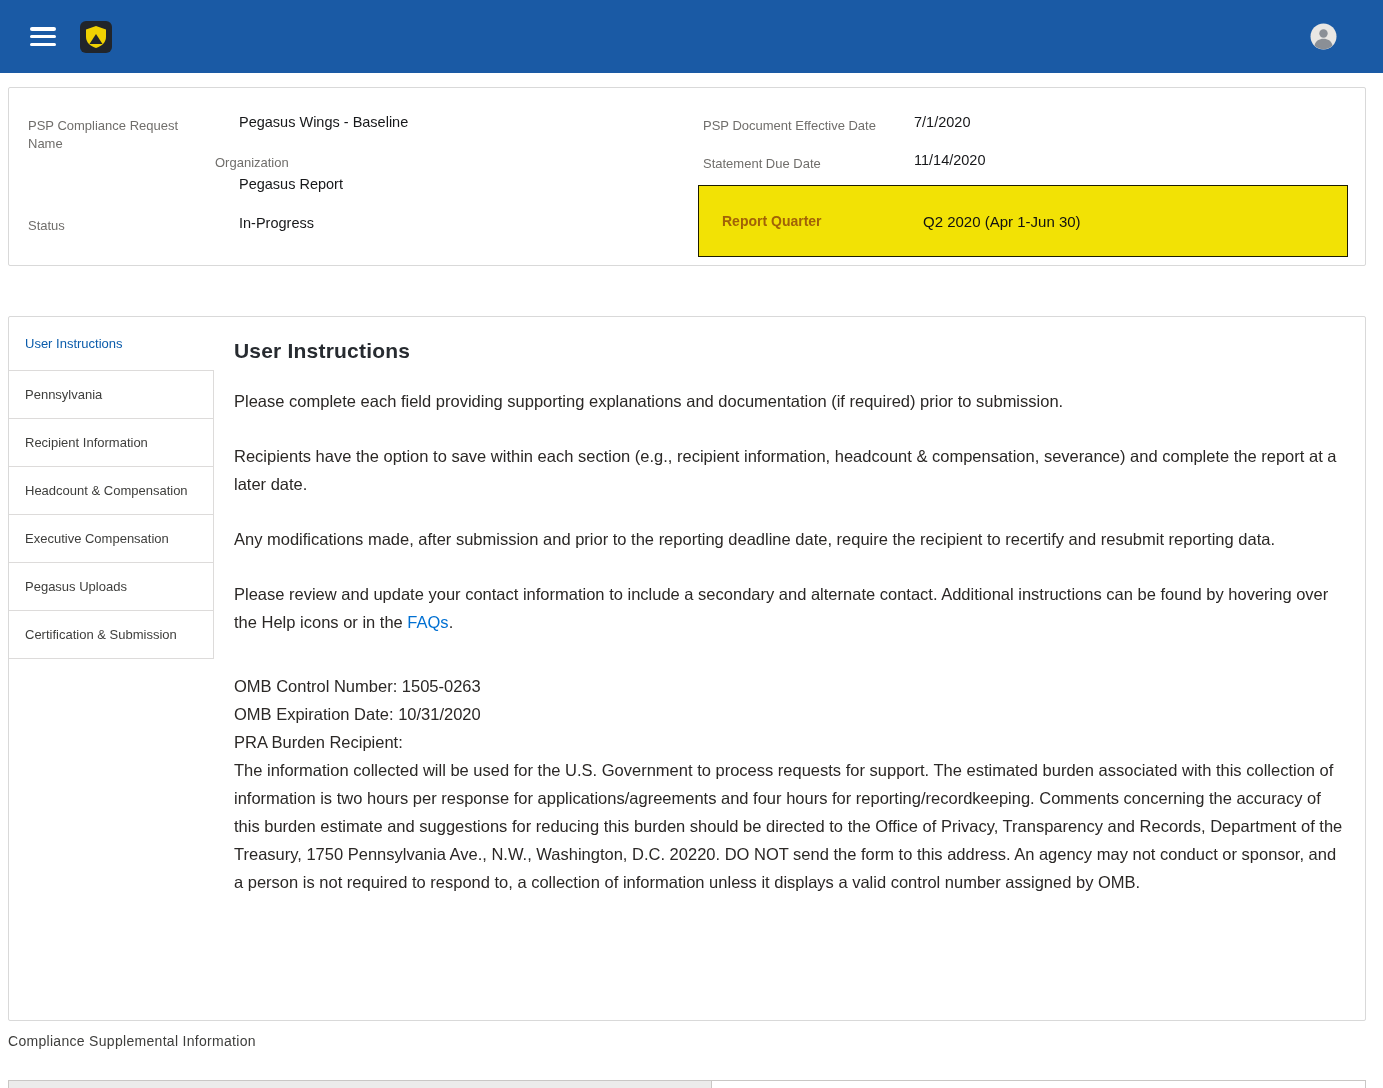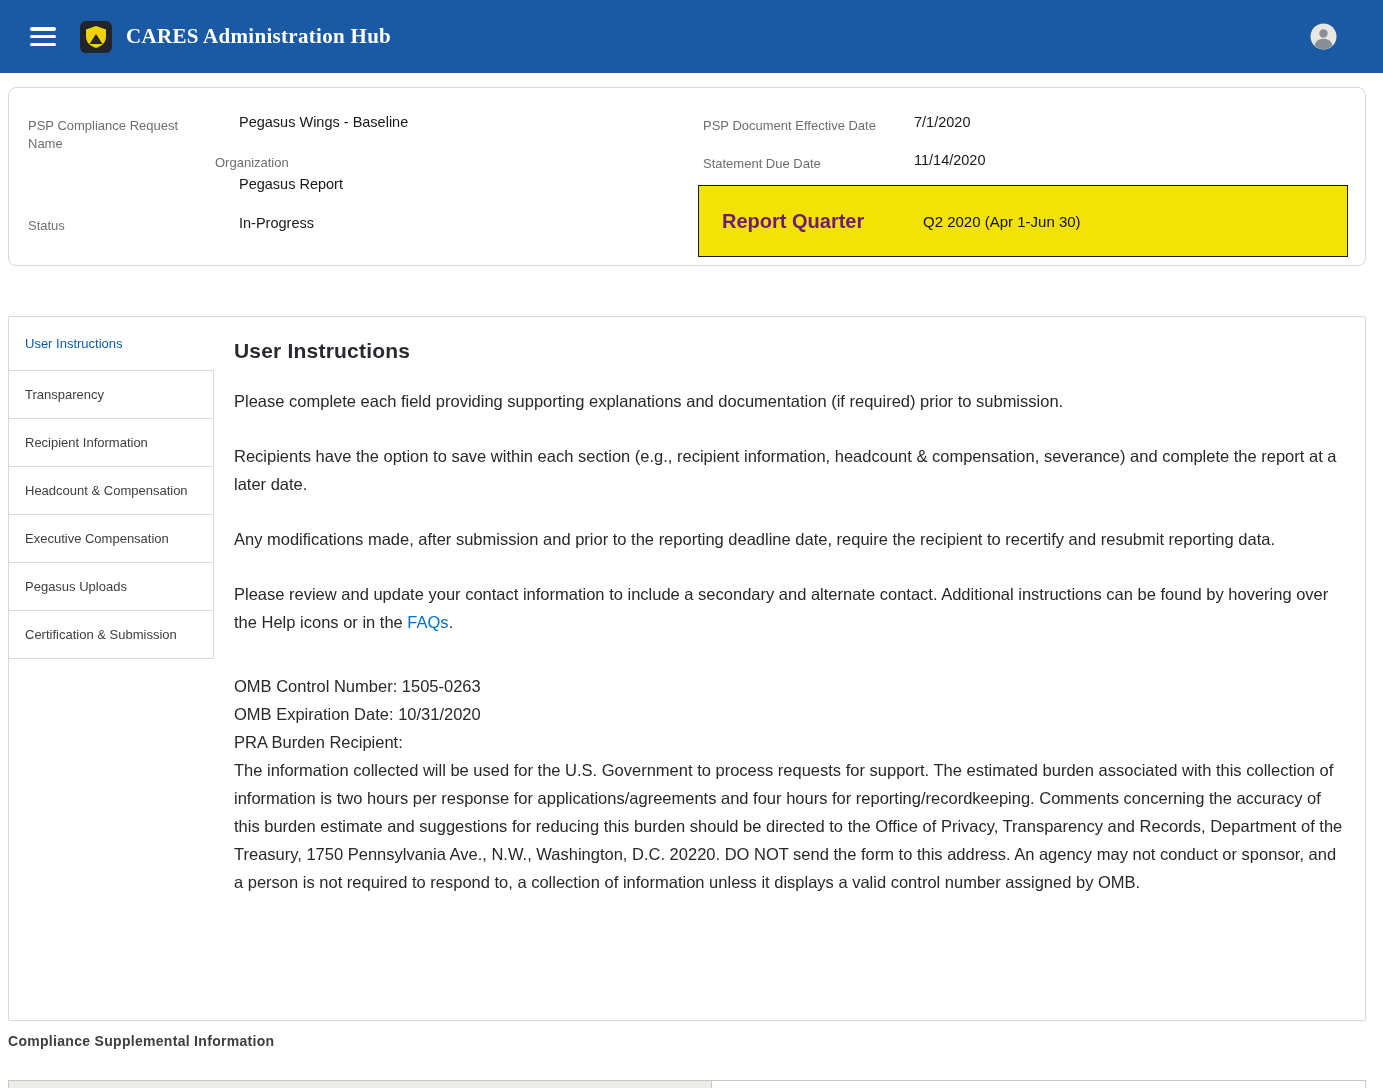--- a/index.html
+++ b/index.html
@@ -31,21 +31,21 @@
     font-family:"Liberation Serif", serif;
     font-size:21px; font-weight:600; color:#ffffff; letter-spacing:0.3px;
   }
   .avatar { margin-left:auto; width:27px; height:27px; cursor:pointer; }
 
   
   .card {
     position:absolute; left:8px; width:1358px;
     background:#ffffff; border:1px solid #d9d9d9; border-radius:2px;
   }
-  .summary-card { top:87px; height:179px;border-radius:8px; }
+  .summary-card { top:87px; height:179px; }
   .main-card { top:300px; height:705px; display:flex;margin-top:16px; }
 
   
   .f-label { position:absolute; font-size:13px; color:#706e6b; line-height:18px; }
   .f-value { position:absolute; font-size:14.5px; color:#17181a; line-height:19px; }
 
   .lbl-request { left:19px; top:29px; width:155px; }
   .val-request { left:230px; top:25px; }
   .lbl-org     { left:206px; top:66px; }
   .val-org     { left:230px; top:87px; }
@@ -54,21 +54,21 @@
   .lbl-eff     { left:694px; top:29px; }
   .val-eff     { left:905px; top:25px; }
   .lbl-due     { left:694px; top:67px; }
   .val-due     { left:905px; top:63px; }
 
   .quarter-box {
     position:absolute; left:689px; top:97px; width:650px; height:72px;
     background:#f2e205; border:1px solid #1c1c00;
     display:flex; align-items:center; padding-left:23px;
   }
-  .quarter-box .q-label { width:201px; font-size:20px; font-weight:700; color:#701a75; }
+  .quarter-box .q-label { width:201px; font-size:14px; font-weight:700; color:#a16207; }
   .quarter-box .q-value { font-size:15px; color:#111111; }
 
   
   .tabs { width:205px; flex-shrink:0; }
   .tab, .tab-active {
     display:flex; align-items:center;
     padding-left:16px; font-size:13px; cursor:pointer;
   }
   .tab-active { height:53px; color:#0b5cab; }
   .tab-group { border-top:1px solid #dddbda; }
@@ -87,21 +87,21 @@
   .content p {
     font-size:16.5px; line-height:28px; color:#2b2826;
     margin-bottom:27px; max-width:1122px;
   }
   .content .omb-block { margin-top:36px; margin-bottom:0; }
   a.faq-link { color:#0070d2; text-decoration:none; cursor:pointer; }
 
   
   .supplemental {
     position:absolute; left:8px; top:1033px;
-    font-size:14px; font-weight:700; color:#3e3e3c; letter-spacing:0.3px;
+    font-size:14px; font-weight:400; color:#3e3e3c; letter-spacing:0.3px;
   }
   .partial-row {
     position:absolute; left:8px; top:1080px; width:1358px; height:8px;
     border:1px solid #c9c7c5; border-bottom:none; display:flex; background:#ffffff;
   }
   .partial-row .cell-left {
     width:703px; background:#ececeb; border-right:1px solid #c9c7c5;
   }
   .partial-row .cell-right { flex:1; background:#ffffff; }
 </style>
@@ -114,21 +114,20 @@
       <span></span>
       <span></span>
   </div>
   <div class="logo">
     <svg width="32" height="32" viewBox="0 0 32 32">
       <rect x="0" y="0" width="32" height="32" rx="6" fill="#21252b"></rect>
       <path d="M16 5 L26 8.5 V16 C26 21.5 21.5 25.3 16 27 C10.5 25.3 6 21.5 6 16 V8.5 Z" fill="#f0d202"></path>
       <path d="M16 13 L22.5 23 H9.5 Z" fill="#21252b"></path>
     </svg>
   </div>
-  <h1 class="app-title">CARES Administration Hub</h1>
   <div class="avatar">
     <svg width="27" height="27" viewBox="0 0 27 27">
       <circle cx="13.5" cy="13.5" r="13" fill="#e9e7e4"></circle>
       <circle cx="13.5" cy="10.5" r="4.2" fill="#8a8f96"></circle>
       <path d="M4.5 22.5 C5.6 17.8 9.2 15.8 13.5 15.8 C17.8 15.8 21.4 17.8 22.5 22.5 C20.2 25 17 26.3 13.5 26.3 C10 26.3 6.8 25 4.5 22.5 Z" fill="#8a8f96"></path>
     </svg>
   </div>
 </header>
 
 <section class="card summary-card">
@@ -151,21 +150,21 @@
     <span class="q-label">Report Quarter</span>
     <span class="q-value">Q2 2020 (Apr 1-Jun 30)</span>
   </div>
 </section>
 
 <section class="card main-card">
 
   <nav class="tabs">
     <div class="tab-active">User Instructions</div>
     <div class="tab-group">
-      <div class="tab">Transparency</div>
+      <div class="tab">Pennsylvania</div>
       <div class="tab">Recipient Information</div>
       <div class="tab">Headcount &amp; Compensation</div>
       <div class="tab">Executive Compensation</div>
       <div class="tab">Pegasus Uploads</div>
       <div class="tab">Certification &amp; Submission</div>
     </div>
   </nav>
 
   <div class="content">
     <h2>User Instructions</h2>

